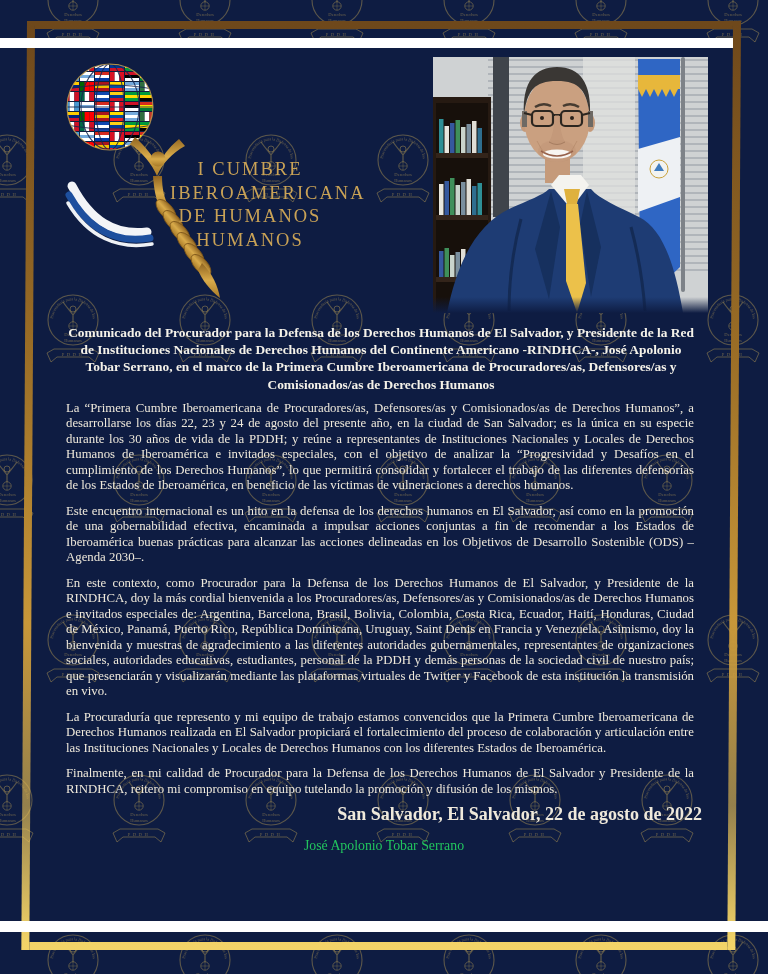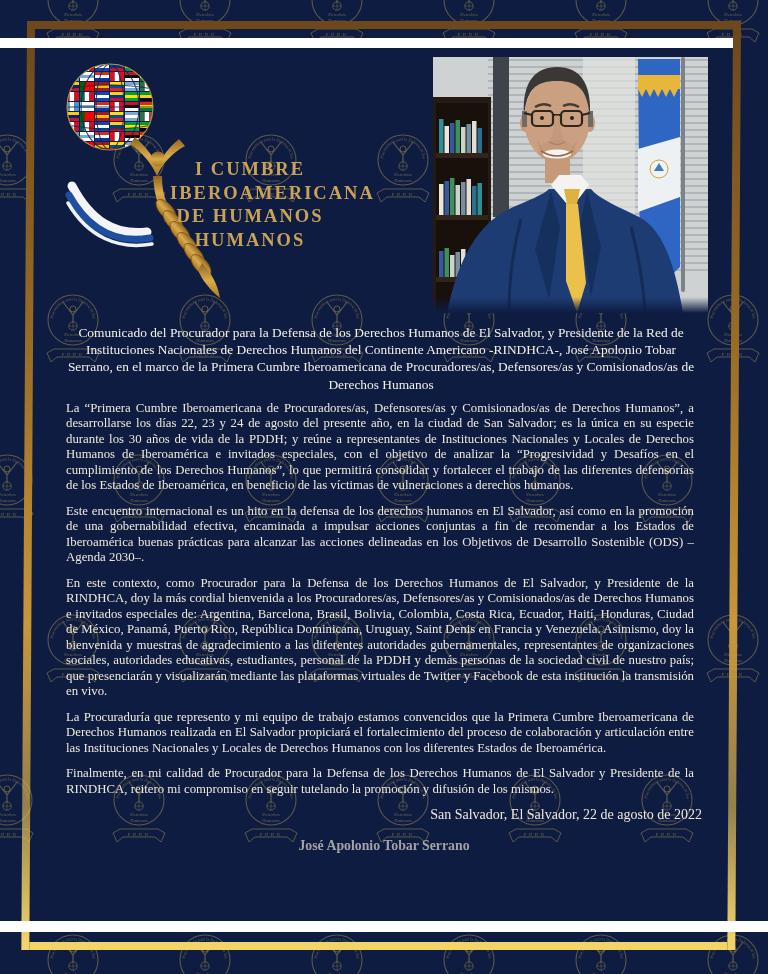--- a/index.html
+++ b/index.html
@@ -9,28 +9,28 @@
   .frame{position:absolute;left:27px;top:21px;width:714px;height:929px;box-sizing:border-box;
          border:8px solid transparent;z-index:2;
          border-image:linear-gradient(180deg,#6e481b 0%,#9a6d26 35%,#c89739 65%,#eec35399 85%,#f3d468 100%) 1;
          transform:skewX(-0.35deg);transform-origin:top center;}
   .stripe{position:absolute;left:0;background:#ffffff;z-index:5;}
   .stripe-top{top:38px;height:10px;width:733px;}
   .stripe-bottom{top:921px;height:11px;width:768px;}
   .logo{position:absolute;left:52px;top:58px;width:340px;height:260px;z-index:10;}
   .logo-art{position:absolute;left:0;top:0;}
   .logo-title{position:absolute;left:118px;top:100px;width:160px;text-align:center;
-              color:#c9a256;font-size:18.5px;line-height:23.5px;letter-spacing:2px;font-weight:700;}
+              color:#c9a256;font-size:18.5px;line-height:23.5px;letter-spacing:2px;font-weight:400;}
   .photo{position:absolute;left:433px;top:57px;width:275px;height:256px;z-index:10;}
   .content{position:absolute;left:66px;top:324px;width:636px;z-index:10;color:#efe9db;}
-  .content h1{margin:0 6px 8px 0;font-size:13.4px;line-height:17.2px;font-weight:normal;
+  .content h1{margin:0 6px 8px 0;font-size:13.4px;line-height:17.2px;font-weight:bold;
               text-align:center;color:#f5f2e9;}
   .content p{margin:0 8px 10px 0;font-size:12.8px;line-height:15.5px;text-align:justify;}
-  .dateline{font-size:14px;line-height:15.5px;text-align:right;margin-top:2px;}
-  .sig{margin-top:14px;text-align:center;font-weight:bold;color:#a3a3a3;}
+  .dateline{font-size:18px;line-height:15.5px;text-align:right;margin-top:2px;font-weight:bold;}
+  .sig{margin-top:14px;text-align:center;font-weight:normal;color:#22c55e;}
   .sig div{font-size:13.8px;line-height:17.5px;}
 </style>
 </head>
 <body>
 
 <div class="page">
 
   <svg class="wm" width="768" height="974">
     <defs>
       <g id="wmSeal" stroke="#a8904f" stroke-opacity="0.5" fill="none">
@@ -391,19 +391,19 @@
       <rect x="0" y="240" width="275" height="16" fill="url(#pfade)"></rect>
     </svg>
   </div>
 
   <div class="content">
     <h1>Comunicado del Procurador para la Defensa de los Derechos Humanos de El Salvador, y Presidente de la Red de Instituciones Nacionales de Derechos Humanos del Continente Americano -RINDHCA-, José Apolonio Tobar Serrano, en el marco de la Primera Cumbre Iberoamericana de Procuradores/as, Defensores/as y Comisionados/as de Derechos Humanos</h1>
     <p>La “Primera Cumbre Iberoamericana de Procuradores/as, Defensores/as y Comisionados/as de Derechos Humanos”, a desarrollarse los días 22, 23 y 24 de agosto del presente año, en la ciudad de San Salvador; es la única en su especie durante los 30 años de vida de la PDDH; y reúne a representantes de Instituciones Nacionales y Locales de Derechos Humanos de Iberoamérica e invitados especiales, con el objetivo de analizar la “Progresividad y Desafíos en el cumplimiento de los Derechos Humanos”, lo que permitirá consolidar y fortalecer el trabajo de las diferentes defensorías de los Estados de Iberoamérica, en beneficio de las víctimas de vulneraciones a derechos humanos.</p>
     <p>Este encuentro internacional es un hito en la defensa de los derechos humanos en El Salvador, así como en la promoción de una gobernabilidad efectiva, encaminada a impulsar acciones conjuntas a fin de recomendar a los Estados de Iberoamérica buenas prácticas para alcanzar las acciones delineadas en los Objetivos de Desarrollo Sostenible (ODS) –Agenda 2030–.</p>
     <p>En este contexto, como Procurador para la Defensa de los Derechos Humanos de El Salvador, y Presidente de la RINDHCA, doy la más cordial bienvenida a los Procuradores/as, Defensores/as y Comisionados/as de Derechos Humanos e invitados especiales de: Argentina, Barcelona, Brasil, Bolivia, Colombia, Costa Rica, Ecuador, Haití, Honduras, Ciudad de México, Panamá, Puerto Rico, República Dominicana, Uruguay, Saint Denis en Francia y Venezuela. Asimismo, doy la bienvenida y muestras de agradecimiento a las diferentes autoridades gubernamentales, representantes de organizaciones sociales, autoridades educativas, estudiantes, personal de la PDDH y demás personas de la sociedad civil de nuestro país; que presenciarán y visualizarán mediante las plataformas virtuales de Twitter y Facebook de esta institución la transmisión en vivo.</p>
     <p>La Procuraduría que represento y mi equipo de trabajo estamos convencidos que la Primera Cumbre Iberoamericana de Derechos Humanos realizada en El Salvador propiciará el fortalecimiento del proceso de colaboración y articulación entre las Instituciones Nacionales y Locales de Derechos Humanos con los diferentes Estados de Iberoamérica.</p>
-    <p>Finalmente, en mi calidad de Procurador para la Defensa de los Derechos Humanos de El Salvador y Presidente de la RINDHCA, reitero mi compromiso en seguir tutelando la promoción y difusión de los mismos.</p>
+    <p>Finalmente, en mi calidad de Procurador para la Defensa de los Derechos Humanos de El Salvador y Presidente de la RINDHCA, reitero mi compromiso en equipo tutelando la promoción y difusión de los mismos.</p>
     <div class="dateline">San Salvador, El Salvador, 22 de agosto de 2022</div>
     <div class="sig">
       <div>José Apolonio Tobar Serrano</div>
     </div>
   </div>
 </div>
 
 </body></html>

